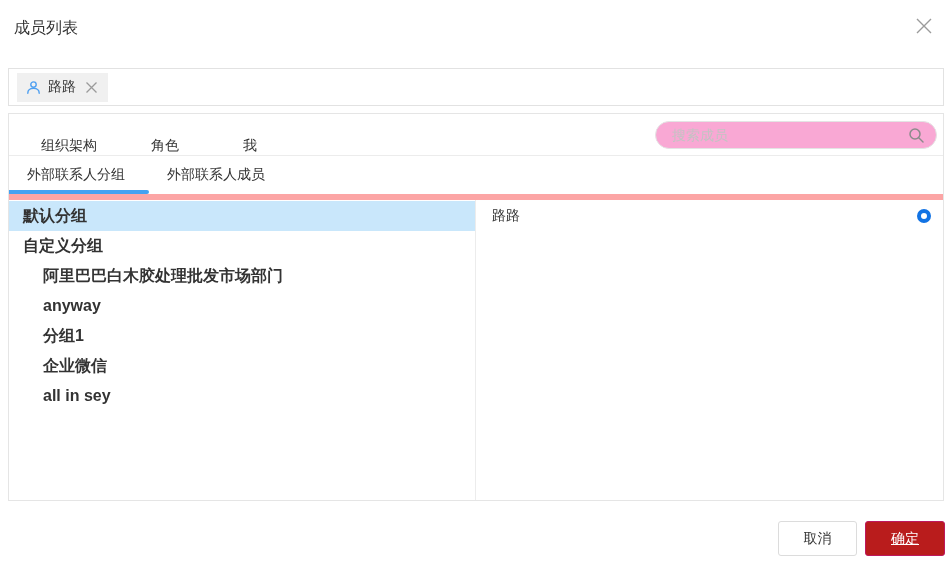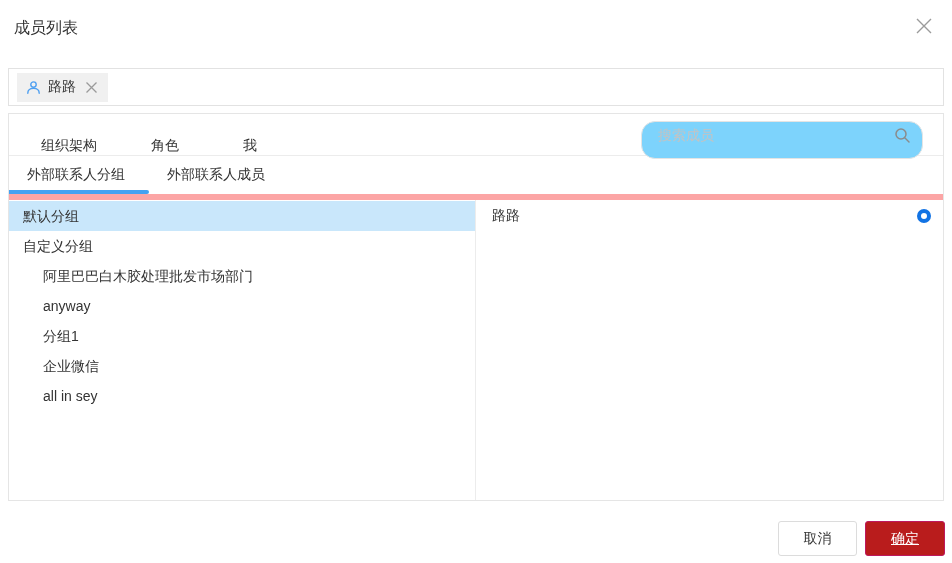--- a/index.html
+++ b/index.html
@@ -21,36 +21,36 @@
   
   .panel { position:absolute; left:8px; right:8px; top:113px; height:388px; border:1px solid #e5e5e5; background:#fff; }
 
   
   .tabrow { position:relative; height:42px; border-bottom:1px solid #ececec; display:flex; align-items:flex-end; }
   .tab { display:flex; align-items:center; justify-content:center; font-size:14px; color:#333; cursor:pointer; position:relative; }
   .tab.w1{width:120px}.tab.w2{width:72px}.tab.w3{width:132px}.tab.w4{width:82px}.tab.w5{width:98px}
   .tab.active { color:#2b9cf2; }
   .tab.active::after { content:""; position:absolute; left:50%; transform:translateX(-50%); bottom:0; width:86px; height:4px; background:#44a2f2; border-radius:2px; }
 
-  .searchbox { position:absolute; right:20px; top:7px; width:282px; height:38px; border:1px solid #e4e4e4; border-radius:14px; background:#7dd3fc; }
+  .searchbox { position:absolute; right:6px; top:7px; width:282px; height:28px; border:1px solid #e4e4e4; border-radius:14px; background:#f9a8d4; }
   .searchbox input { position:absolute; left:16px; top:0; width:230px; height:26px; border:none; outline:none; font-size:14px; color:#666; background:transparent; font-family:inherit; }
   .searchbox input::placeholder { color:#c3c3c3; }
   .search-icon { position:absolute; right:11px; top:5px; }
 
   
   .subtabrow { position:relative; height:44px; border-bottom:6px solid #fca5a5; display:flex; align-items:center; }
   .subtab { font-size:14px; color:#333; cursor:pointer; }
   .subtab.s1 { margin-left:18px; }
   .subtab.s2 { margin-left:42px; }
   .sub-underline { position:absolute; left:0; bottom:0; width:140px; height:4px; background:#44a2f2; border-radius:0 2px 2px 0; }
 
   
   .content { display:flex; height:300px; }
   .grouplist { width:467px; border-right:1px solid #ececec; padding-top:1px; }
-  .grow { height:30px; line-height:30px; font-size:14px; color:#333; padding-left:14px; cursor:pointer; white-space:nowrap; }
+  .grow { height:30px; line-height:30px; font-size:16px; color:#333; padding-left:14px; cursor:pointer; white-space:nowrap;font-weight:bold; }
   .grow.indent { padding-left:34px; }
   .grow.selected { background:#c9e7fb; }
   .memberpane { flex:1; padding-top:1px; }
   .mrow { height:30px; display:flex; align-items:center; padding:0 12px 0 16px; cursor:pointer; }
   .mname { flex:1; font-size:14px; color:#333; }
   .radio { width:14px; height:14px; border-radius:50%; border:4px solid #1273e4; background:#fff; }
 
   
   .btn { position:absolute; top:521px; height:35px; font-size:14px; border-radius:3px; display:flex; align-items:center; justify-content:center; cursor:pointer; font-family:inherit; }
   .btn-cancel { left:778px; width:79px; background:#fff; border:1px solid #dcdcdc; color:#333; }

